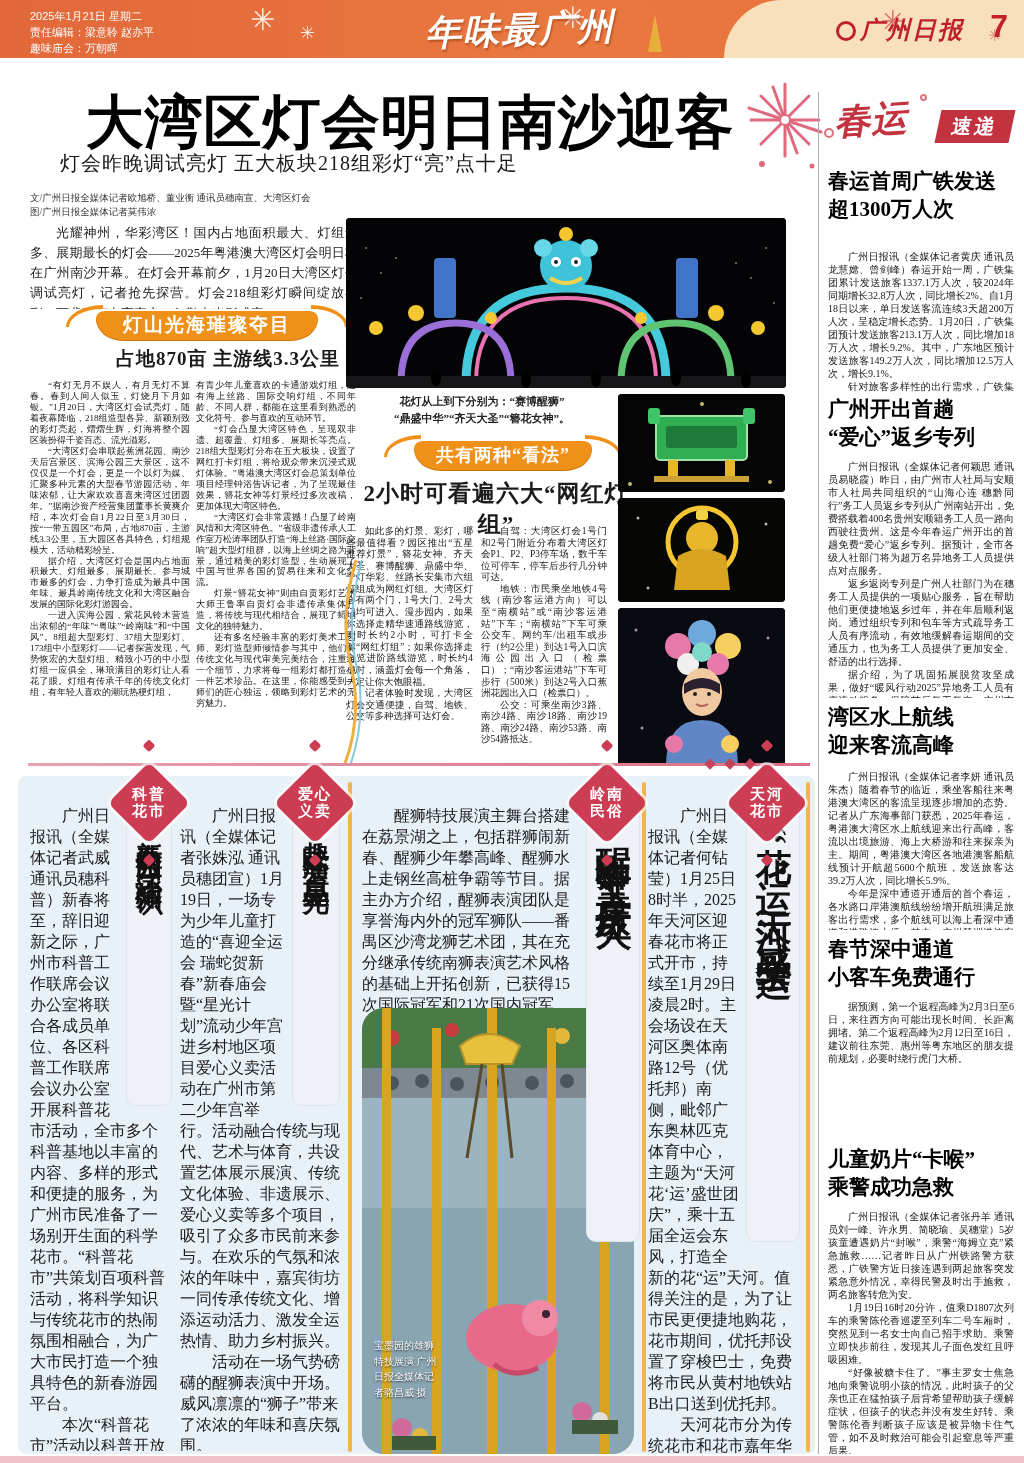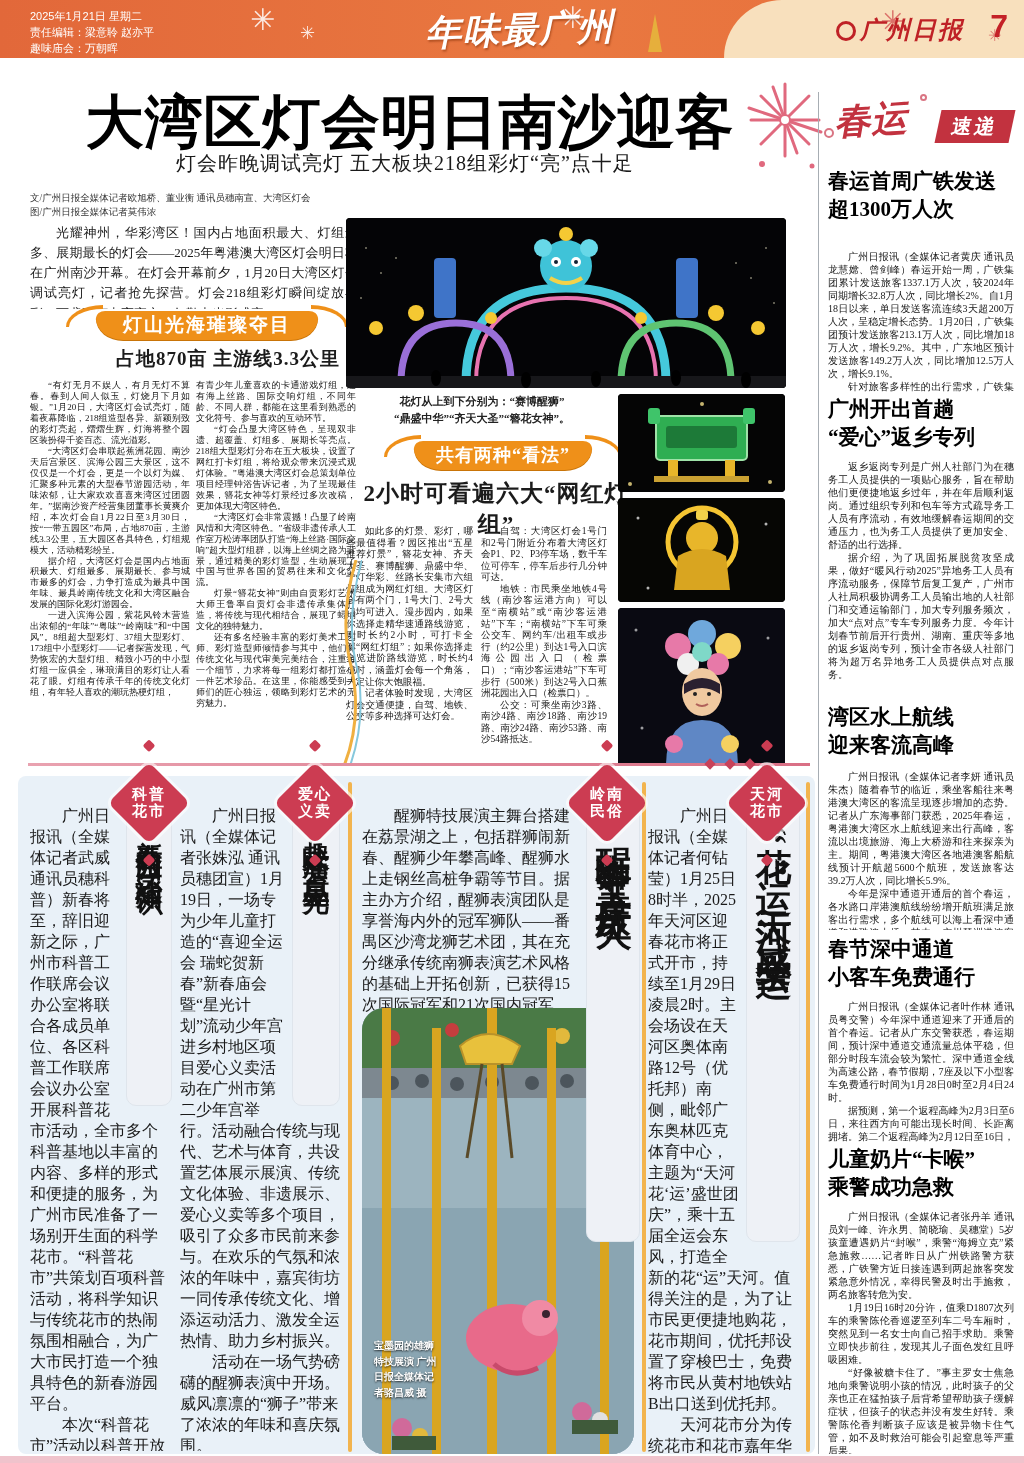--- a/index.html
+++ b/index.html
@@ -15,21 +15,21 @@
   .brand{position:absolute;left:390px;top:6px;width:260px;text-align:center;color:#fff;font-size:36px;font-weight:bold;font-style:italic;transform:rotate(-2deg);text-shadow:1px 2px 2px rgba(120,40,0,.45);letter-spacing:2px}
   .gz-logo{position:absolute;right:60px;top:14px;color:#bf2126;font-size:24px;font-weight:bold;font-style:italic;letter-spacing:2px}
   .logo-dot{display:inline-block;width:20px;height:20px;border:3px solid #bf2126;border-radius:50%;vertical-align:-3px;margin-right:4px}
   .pagenum{position:absolute;right:16px;top:8px;color:#c42127;font-size:32px;font-weight:bold;font-family:"Liberation Sans",sans-serif}
   .fw{position:absolute;color:rgba(255,255,255,.85);font-size:30px;font-family:"DejaVu Sans",sans-serif}
   .tower{position:absolute;left:648px;top:14px;width:0;height:0;border-left:7px solid transparent;border-right:7px solid transparent;border-bottom:38px solid #e6b23c;opacity:.95}
 
   
   .headline{left:40px;top:84px;width:740px;text-align:center;font-size:58px;font-weight:bold;letter-spacing:1px;color:#000;font-family:"Liberation Serif",serif}
   .burst{left:742px;top:80px;width:86px;height:92px}
-  .subhead{left:60px;top:150px;width:690px;text-align:center;font-size:20px;color:#1a1a1a;letter-spacing:1px}
+  .subhead{left:60px;top:150px;width:690px;text-align:left;font-size:20px;color:#1a1a1a;letter-spacing:1px}
   .byline{left:30px;top:191px;width:328px;font-size:9.5px;line-height:1.5;color:#333}
   .intro{left:30px;top:223px;width:328px;height:86px;font-size:13px;line-height:1.55;text-align:justify;overflow:hidden}
   .intro p{text-indent:2em}
 
   
   .boat{background:#ef9019;color:#fff;font-weight:bold;text-align:center;border-radius:10px 10px 30px 30px/8px 8px 24px 24px;box-shadow:0 1px 0 #c97408}
   .boat:before,.boat:after{content:"";position:absolute;top:-6px;width:34px;height:18px;border-top:4px solid #ef9019;background:transparent}
   .boat:before{left:-30px;border-radius:100% 0 0 0;border-left:3px solid #ef9019}
   .boat:after{right:-30px;border-radius:0 100% 0 0;border-right:3px solid #ef9019}
   .banner1{left:96px;top:311px;width:222px;height:29px;font-size:19px;line-height:28px;letter-spacing:2px}
@@ -70,21 +70,21 @@
   .vbar.lg{width:54px}
   .vbar.lg .vtitle{font-size:36px;letter-spacing:7px}
 
   .badge{position:absolute;width:58px;height:58px;background:#cc3c52;transform:rotate(45deg);border-radius:7px;z-index:4;box-shadow:0 0 0 3px rgba(255,255,255,.6)}
   .badge .bt-in{position:absolute;inset:0;transform:rotate(-45deg);display:flex;flex-direction:column;align-items:center;justify-content:center;color:#fff;font-weight:bold;font-size:15px;line-height:1.15;letter-spacing:2px}
   .badge:before,.badge:after{content:"";position:absolute;width:9px;height:9px;background:#cc3c52;border-radius:2px}
   .badge:before{left:-16px;top:-16px}
   .badge:after{right:-16px;bottom:-16px}
 
   .cphoto{position:absolute;left:0;top:202px;width:272px;height:446px;border-radius:22px;overflow:hidden;z-index:2;background:#7a98a8}
-  .cphoto-cap{position:absolute;left:12px;top:330px;width:64px;color:#fff;font-size:10px;font-weight:bold;line-height:1.55;z-index:3;text-shadow:0 1px 2px rgba(0,0,0,.8)}
+  .cphoto-cap{position:absolute;left:12px;top:330px;width:64px;color:#fff;font-size:10px;font-weight:normal;line-height:1.55;z-index:3;text-shadow:0 1px 2px rgba(0,0,0,.8)}
 
   
   .sdiv{left:818px;top:92px;width:1px;height:1362px;background:#a7adb3}
   .sb{left:828px;width:186px}
   .sb-badge{top:94px;height:64px}
   .chunyun{position:absolute;left:6px;top:2px;font-size:36px;font-weight:bold;font-style:italic;color:#c2323f;letter-spacing:1px;transform:rotate(-4deg)}
   .sudi{position:absolute;right:2px;top:16px;background:#c2323f;color:#fff;font-weight:bold;font-size:20px;padding:3px 14px;transform:skewX(-12deg);letter-spacing:3px}
   .sb-dot{position:absolute;border:2px solid #d97583;border-radius:50%}
   .stitle{position:absolute;left:828px;width:186px;text-align:left;font-weight:bold;font-size:21px;line-height:1.32;color:#000}
   .sbody{position:absolute;left:828px;width:186px;font-size:10px;line-height:1.3;text-align:justify;color:#161616;overflow:hidden}
@@ -419,39 +419,39 @@
   <div class="sbody" style="top:250px;height:142px">
     <p>广州日报讯（全媒体记者黄庆 通讯员龙慧嫦、曾剑峰）春运开始一周，广铁集团累计发送旅客1337.1万人次，较2024年同期增长32.8万人次，同比增长2%。自1月18日以来，单日发送客流连续3天超200万人次，呈稳定增长态势。1月20日，广铁集团预计发送旅客213.1万人次，同比增加18万人次，增长9.2%。其中，广东地区预计发送旅客149.2万人次，同比增加12.5万人次，增长9.1%。</p>
     <p>针对旅客多样性的出行需求，广铁集团根据候补购票数据情况，及时在热门方向、时段增加运力，21日凌晨开始开行夜间高铁。1月20日总计开行列车3320列，其中加开列车428列，包含动车组列车315列、普速列车113列，开行夜间高铁171列，在加开动车中占比超过50%。</p>
   </div>
 
   <div class="stitle" style="top:396px">
     <div>广州开出首趟</div>
     <div>“爱心”返乡专列</div>
   </div>
   <div class="sbody" style="top:460px;height:238px">
+    <p>广州日报讯（全媒体记者何颖思 通讯员易晓霞）昨日，由广州市人社局与安顺市人社局共同组织的“山海心连 穗黔同行”务工人员返乡专列从广州南站开出，免费搭载着400名贵州安顺籍务工人员一路向西驶往贵州。这是今年春运广州开出的首趟免费“爱心”返乡专列。据预计，全市各级人社部门将为超万名异地务工人员提供点对点服务。</p>
     <p>返乡返岗专列是广州人社部门为在穗务工人员提供的一项贴心服务，旨在帮助他们更便捷地返乡过年，并在年后顺利返岗。通过组织专列和包车等方式疏导务工人员有序流动，有效地缓解春运期间的交通压力，也为务工人员提供了更加安全、舒适的出行选择。</p>
     <p>据介绍，为了巩固拓展脱贫攻坚成果，做好“暖风行动2025”异地务工人员有序流动服务，保障节后复工复产，广州市人社局积极协调务工人员输出地的人社部门和交通运输部门，加大专列服务频次，加大“点对点”专车专列服务力度。今年计划春节前后开行贵州、湖南、重庆等多地的返乡返岗专列，预计全市各级人社部门将为超万名异地务工人员提供点对点服务。</p>
   </div>
 
   <div class="stitle" style="top:704px">
     <div>湾区水上航线</div>
     <div>迎来客流高峰</div>
   </div>
   <div class="sbody" style="top:770px;height:160px">
     <p>广州日报讯（全媒体记者李妍 通讯员朱杰）随着春节的临近，乘坐客船往来粤港澳大湾区的客流呈现逐步增加的态势。记者从广东海事部门获悉，2025年春运，粤港澳大湾区水上航线迎来出行高峰，客流以出境旅游、海上大桥游和往来探亲为主。期间，粤港澳大湾区各地港澳客船航线预计开航超5600个航班，发送旅客达39.2万人次，同比增长5.9%。</p>
     <p>今年是深中通道开通后的首个春运，各水路口岸港澳航线纷纷增开航班满足旅客出行需求，多个航线可以海上看深中通道和港珠澳大桥。其中，广州琶洲港澳客运口岸每天的航班从6个增加至12个。珠海横琴、湾仔往返澳门的短途航班将增至每日68个，往返香港的航班，将由平日的24个增至32个</p>
   </div>
 
   <div class="stitle" style="top:936px">
     <div>春节深中通道</div>
     <div>小客车免费通行</div>
   </div>
   <div class="sbody" style="top:1000px;height:144px">
-    <p>广州日报讯（全媒体记者叶作林 通讯员粤交警）今年深中通道迎来了开通后的首个春运。记者从广东交警获悉，春运期间，预计深中通道交通流量总体平稳，但部分时段车流会较为繁忙。深中通道全线为高速公路，春节假期，7座及以下小型客车免费通行时间为1月28日0时至2月4日24时。</p>
     <p>据预测，第一个返程高峰为2月3日至6日，来往西方向可能出现长时间、长距离拥堵。第二个返程高峰为2月12日至16日，建议前往东莞、惠州等粤东地区的朋友提前规划，必要时绕行虎门大桥。</p>
   </div>
 
   <div class="stitle" style="top:1146px">
     <div>儿童奶片“卡喉”</div>
     <div>乘警成功急救</div>
   </div>
   <div class="sbody" style="top:1210px;height:244px">
     <p>广州日报讯（全媒体记者张丹羊 通讯员刘一峰、许永男、简晓瑜、吴穗堂）5岁孩童遭遇奶片“封喉”，乘警“海姆立克”紧急施救……记者昨日从广州铁路警方获悉，广铁警方近日接连遇到两起旅客突发紧急意外情况，幸得民警及时出手施救，两名旅客转危为安。</p>
     <p>1月19日16时20分许，值乘D1807次列车的乘警陈伦香巡逻至列车二号车厢时，突然见到一名女士向自己招手求助。乘警立即快步前往，发现其儿子面色发红且呼吸困难。</p>

